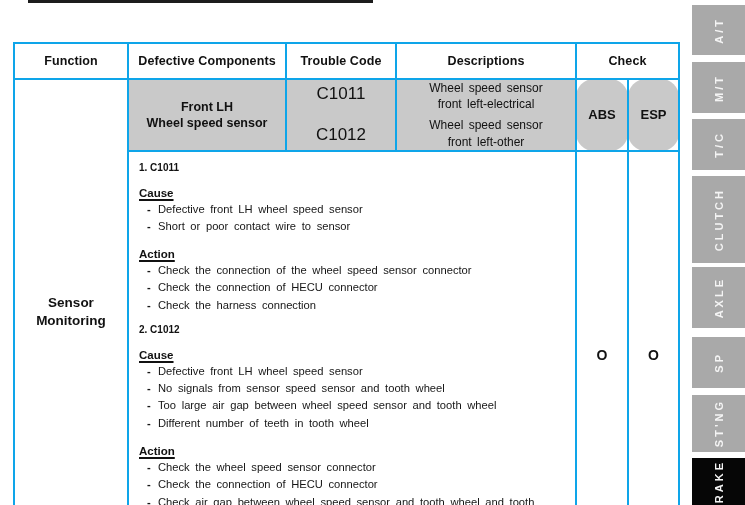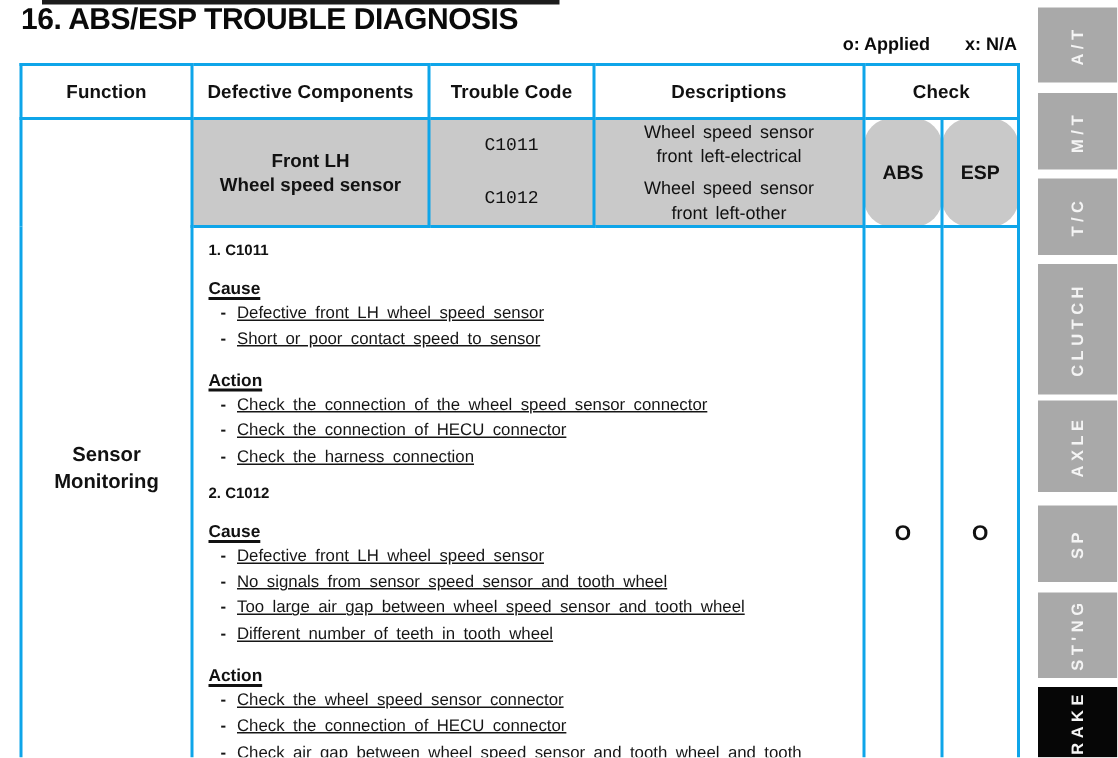--- a/index.html
+++ b/index.html
@@ -30,42 +30,42 @@
   #diag-table th {
     height:36px; font-size:12.5px; font-weight:bold; text-align:center;
     vertical-align:middle; background:#fff; letter-spacing:0.1px;
   }
   tr.comp-row td { background:#c9c9c9; height:54px; vertical-align:middle; text-align:center; }
   td.function-cell {
     background:#fff !important; vertical-align:bottom; text-align:center;
     font-size:13.5px; font-weight:bold; line-height:1.35; padding:0 8px 14px 8px;
   }
   .comp-line { font-size:12.5px; font-weight:bold; line-height:1.3; }
-  .code-line { font-size:12px; line-height:1.2;font-family:Liberation Mono, monospace; }
+  .code-line { font-size:17px; line-height:1.2; }
   .code-line + .code-line { margin-top:20px; }
   .desc-par {
     font-size:12px; line-height:1.35; max-width:136px; margin:0 auto; word-spacing:2px;
   }
   .desc-par + .desc-par { margin-top:5px; }
   td.sys-head { font-size:13px; font-weight:bold;border-radius:18px; }
 
   tr.body-row td { background:#fff; }
   #body-cell { vertical-align:top; padding:8px 10px 0 10px; }
   td.mark-cell { text-align:center; vertical-align:middle; font-size:14px; font-weight:bold; }
 
   .sec-heading { font-size:10px; font-weight:bold; margin:2px 0 3px 0; }
   .section + .section { margin-top:11px; }
   .group-label {
     font-size:11.5px; font-weight:bold; text-decoration:underline;
     text-decoration-thickness:1.5px; text-underline-offset:2px; margin:14px 0 4px 0;
   }
   .bullet { display:flex; margin:0 0 3.5px 8px; font-size:11.2px; line-height:1.24;
             word-spacing:2.5px; color:#161616; }
   .bullet .dash { font-weight:bold; width:11px; flex:0 0 11px; }
-  .bullet .btext { flex:1 1 auto; padding-right:6px;text-decoration:underline; }
+  .bullet .btext { flex:1 1 auto; padding-right:6px; }
 
   
   #side-tabs { position:absolute; left:692px; top:0; width:53px; height:505px; }
   .side-tab {
     position:absolute; left:0; width:53px; background:#a9a9a9;
     display:flex; align-items:center; justify-content:center;
   }
   .side-tab.active { background:#060606; }
   .side-tab span {
     writing-mode:vertical-rl; transform:rotate(180deg);
@@ -73,26 +73,21 @@
     white-space:nowrap;
   }
 </style>
 </head>
 <body>
 
 <div id="page">
 
   <div id="artifact"></div>
 
-  <div id="page-title">16. ABS/ESP TROUBLE DIAGNOSIS</div>
-
-  <div id="legend">
-    <span class="legend-item">o: Applied</span>
-    <span class="legend-item">x: N/A</span>
-  </div>
+
 
   <table id="diag-table">
     <colgroup>
       <col style="width:114px">
         <col style="width:158px">
         <col style="width:110px">
       <col style="width:180px">
         <col style="width:52px">
         <col style="width:51px">
     </colgroup>
@@ -127,21 +122,21 @@
         <td colspan="3" id="body-cell">
             <div class="section">
               <div class="sec-heading">1. C1011</div>
               <div class="group-label">Cause</div>
               <div class="bullet">
                 <span class="dash">-</span>
                 <span class="btext">Defective front LH wheel speed sensor</span>
               </div>
               <div class="bullet">
                 <span class="dash">-</span>
-                <span class="btext">Short or poor contact speed to sensor</span>
+                <span class="btext">Short or poor contact wire to sensor</span>
               </div>
               <div class="group-label">Action</div>
               <div class="bullet">
                 <span class="dash">-</span>
                 <span class="btext">Check the connection of the wheel speed sensor connector</span>
               </div>
               <div class="bullet">
                 <span class="dash">-</span>
                 <span class="btext">Check the connection of HECU connector</span>
               </div>

